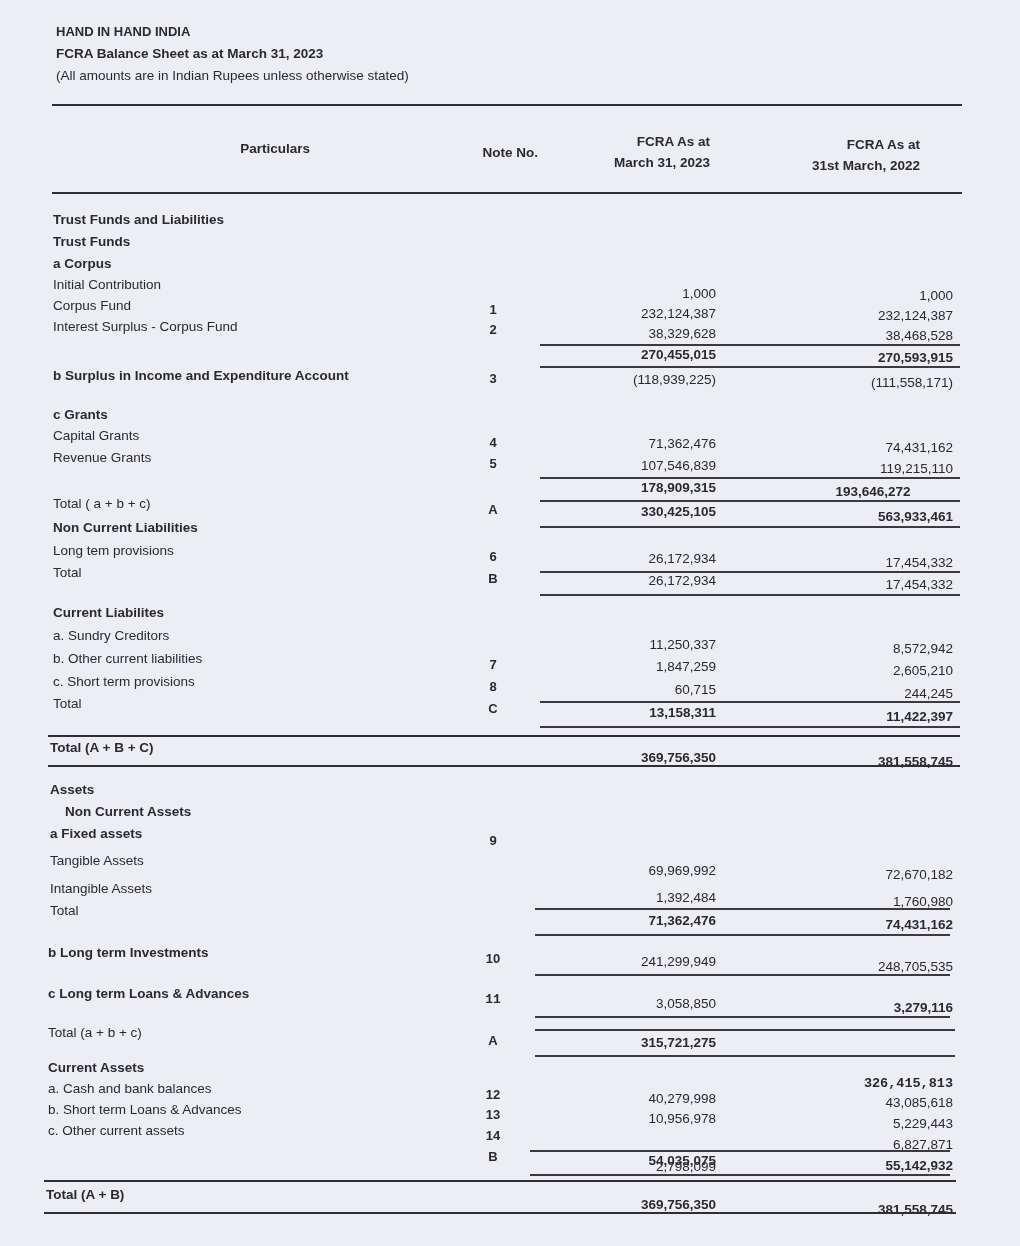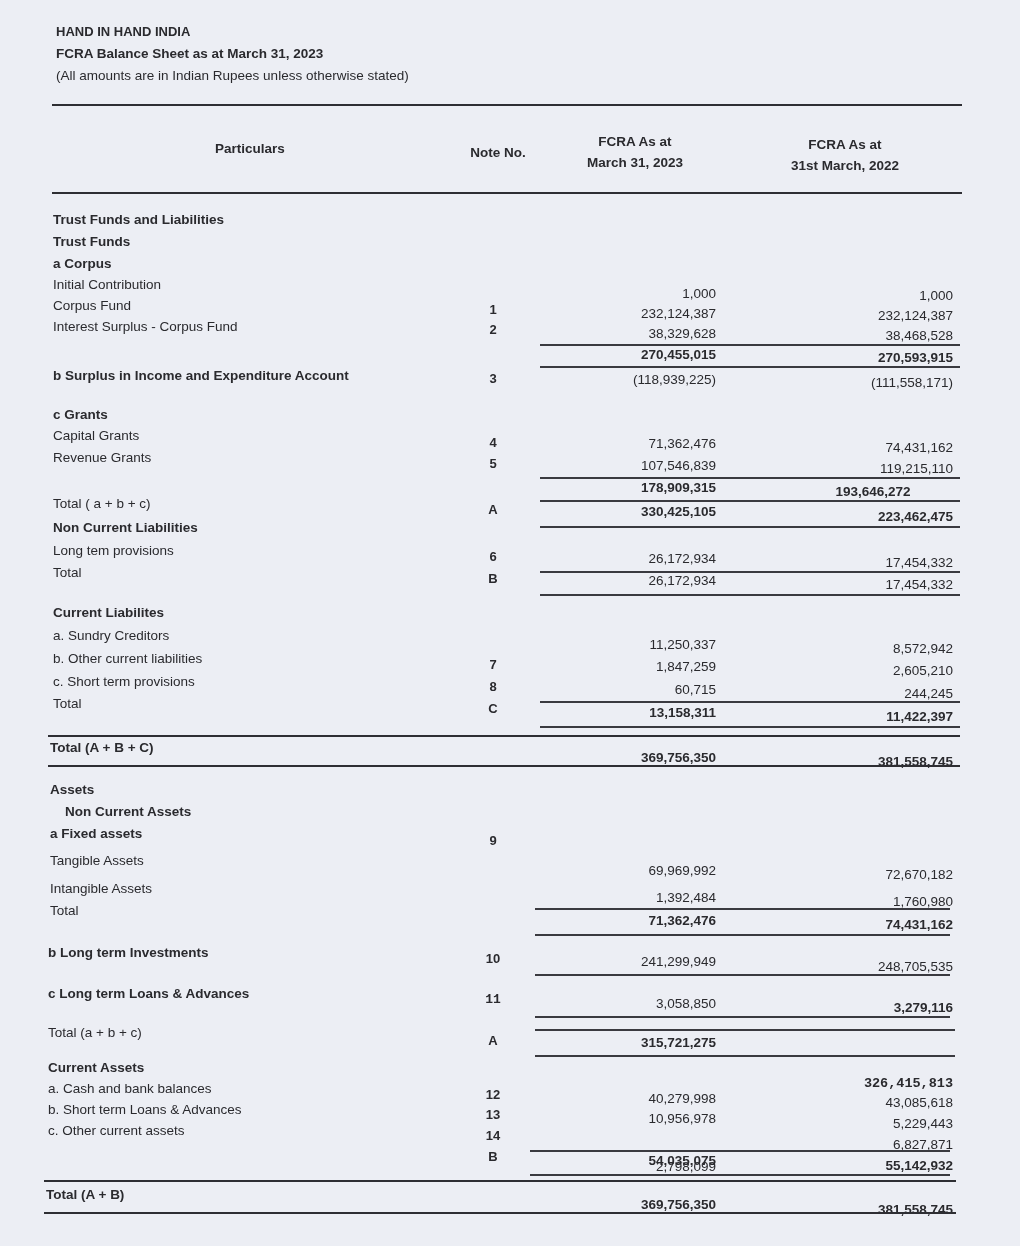--- a/index.html
+++ b/index.html
@@ -12,21 +12,21 @@
   }
   .abs { position: absolute; white-space: nowrap; }
   .hdr { font-size: 13px; }
   .b { font-weight: bold; }
   .lbl { font-size: 13.5px; left: 53px; }
   .note { font-size: 13px; font-weight: bold; width: 30px; text-align: center; left: 478px; }
   .c1 { font-size: 13.5px; width: 160px; text-align: right; left: 556px; }
   .c2 { font-size: 13.5px; width: 160px; text-align: right; left: 793px; }
   .line { position: absolute; height: 2px; background: #2e2e33; }
   .thin { height: 1.5px; background: #3a3a40; }
-  .colhead { font-size: 13.5px; font-weight: bold; text-align: center; line-height: 21px; }
+  .colhead { font-size: 13.5px; font-weight: bold; text-align: right; line-height: 21px; }
 </style>
 </head>
 <body>
 
 <div class="abs hdr b" style="left:56px;top:24px;">HAND IN HAND INDIA</div>
 <div class="abs hdr b" style="left:56px;top:46px;font-size:13.5px;">FCRA Balance Sheet as at  March 31, 2023</div>
 <div class="abs hdr" style="left:56px;top:68px;font-size:13.5px;">(All amounts are in Indian Rupees unless otherwise stated)</div>
 <div class="line" style="left:52px;top:104px;width:910px;"></div>
 
 <div class="abs colhead" style="left:190px;top:138px;width:120px;">Particulars</div>
@@ -81,21 +81,21 @@
 <div class="abs c2" style="top:461px;">119,215,110</div>
 
 <div class="line thin" style="left:540px;top:477px;width:420px;"></div>
 <div class="abs c1 b" style="top:480px;">178,909,315</div>
 <div class="abs c2 b" style="top:484px;text-align:center;">193,646,272</div>
 <div class="line thin" style="left:540px;top:500px;width:420px;"></div>
 
 <div class="abs lbl" style="top:496px;">Total ( a + b + c)</div>
 <div class="abs note" style="top:502px;">A</div>
 <div class="abs c1 b" style="top:504px;">330,425,105</div>
-<div class="abs c2 b" style="top:509px;">223,462,475</div>
+<div class="abs c2 b" style="top:509px;">563,933,461</div>
 <div class="line thin" style="left:540px;top:526px;width:420px;"></div>
 
 <div class="abs lbl b" style="top:520px;">Non Current Liabilities</div>
 <div class="abs lbl" style="top:543px;">Long tem provisions</div>
 <div class="abs note" style="top:549px;">6</div>
 <div class="abs c1" style="top:551px;">26,172,934</div>
 <div class="abs c2" style="top:555px;">17,454,332</div>
 <div class="line thin" style="left:540px;top:571px;width:420px;"></div>
 
 <div class="abs lbl" style="top:565px;">Total</div>

